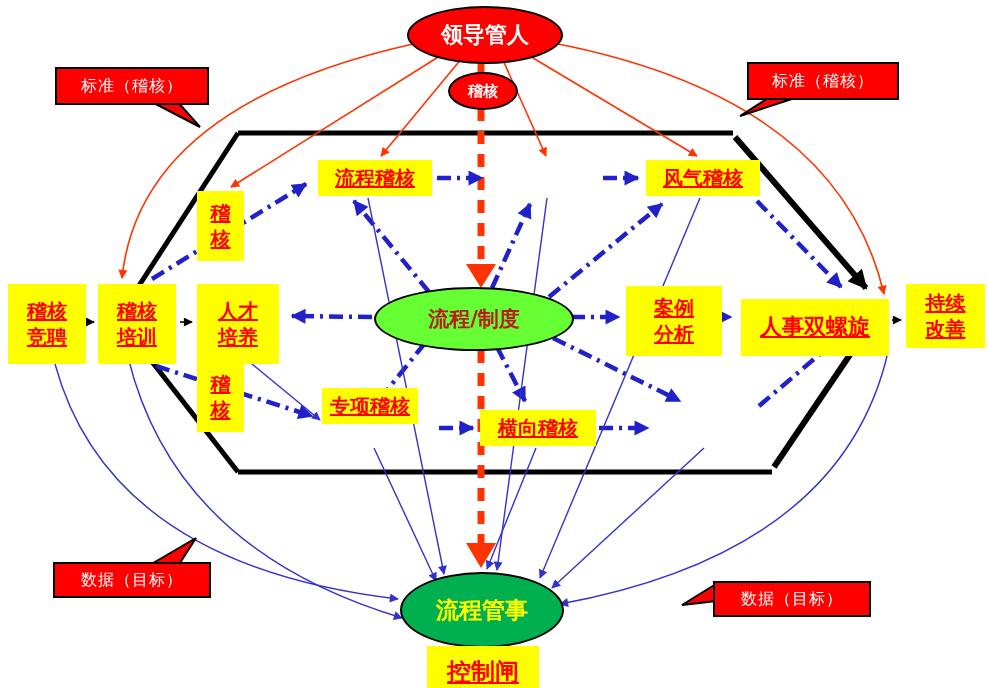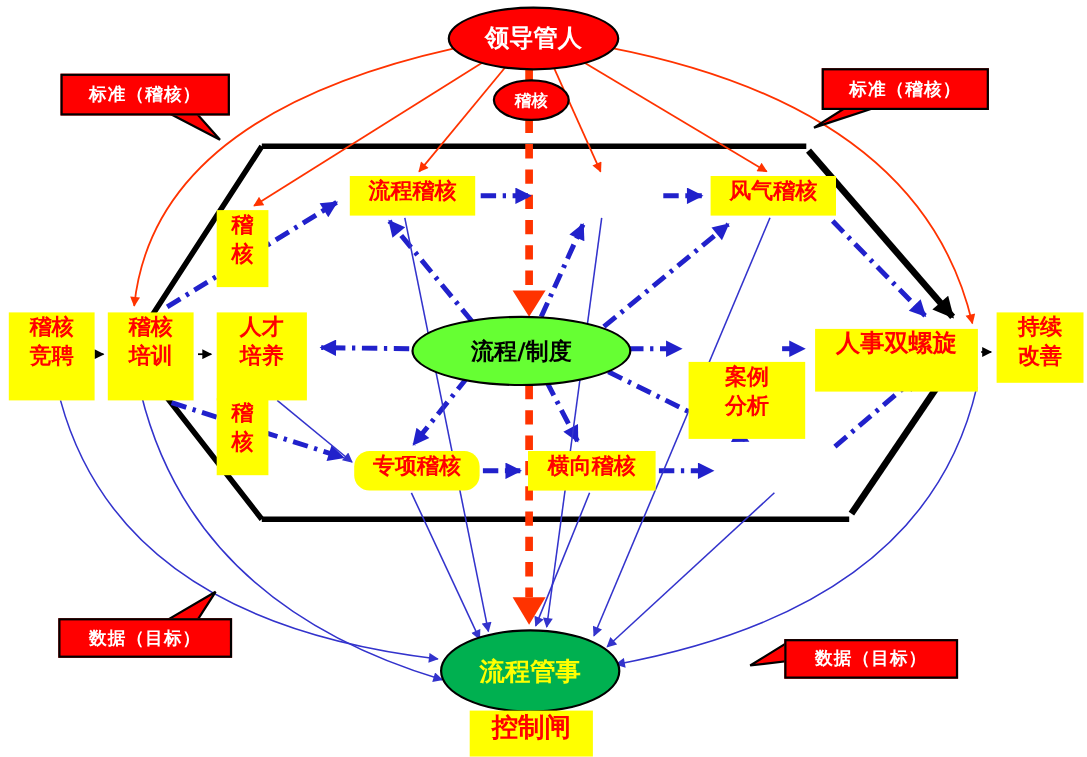--- a/index.html
+++ b/index.html
@@ -4,31 +4,31 @@
 <style>
   html,body{margin:0;padding:0;background:#fff;}
   #stage{
     position:relative;width:988px;height:688px;background:#ffffff;overflow:hidden;
     font-family:"DejaVu Sans","Liberation Sans",sans-serif;
     padding-left:12px;
   }
   #wires{position:absolute;left:0;top:0;z-index:1;}
   .ybox{
     position:absolute;z-index:3;background:#FFFF00;color:#FF0000;
-    font-weight:bold;display:flex;justify-content:center;
-    text-align:center;white-space:pre-line;line-height:1.3;font-size:20px;
+    font-weight:bold;display:flex;align-items:center;justify-content:center;
+    text-align:center;white-space:pre-line;line-height:1.3;font-size:20px;text-decoration:underline;
   }
   .ellipse{
     position:absolute;z-index:3;border:2px solid #000;border-radius:50%;
     display:flex;align-items:center;justify-content:center;font-weight:bold;
     text-align:center;
   }
   .banner{
     position:absolute;z-index:4;background:#FF0000;border:2px solid #000;
-    color:#FFFFFF;font-weight:bold;display:flex;align-items:center;justify-content:center;
+    color:#FFFFFF;font-weight:normal;display:flex;align-items:center;justify-content:center;
     font-size:16px;letter-spacing:1px;
   }
 </style>
 </head>
 <body>
 
 <div id="stage">
 
   <svg id="wires" width="988" height="688" viewBox="0 0 988 688">
     <defs>
@@ -123,45 +123,45 @@
       <polygon points="716,584 682,605 716,601"></polygon>
     </g>
   </svg>
 
   <div class="ellipse" style="left:407px;top:6px;width:152px;height:54px;background:#FF0000;color:#fff;font-size:22px;">
     <span>领导管人</span>
   </div>
   <div class="ellipse" style="left:448px;top:72px;width:66px;height:34px;background:#FF0000;color:#fff;font-size:15px;">
     <span>稽核</span>
   </div>
-  <div class="ellipse" style="left:374px;top:287px;width:196px;height:60px;background:#66FF33;color:#000000;font-size:21px;">
+  <div class="ellipse" style="left:374px;top:287px;width:196px;height:60px;background:#66FF33;color:#b91c1c;font-size:21px;">
     <span>流程/制度</span>
   </div>
   <div class="ellipse" style="left:400px;top:572px;width:160px;height:72px;background:#00B050;color:#FFFF00;font-size:23px;">
     <span>流程管事</span>
   </div>
 
   <div class="ybox" style="left:318px;top:160px;width:114px;height:36px;"><span>流程稽核</span></div>
   <div class="ybox" style="left:646px;top:160px;width:114px;height:36px;"><span>风气稽核</span></div>
   <div class="ybox" style="left:197px;top:191px;width:47px;height:70px;"><span>稽
 核</span></div>
   <div class="ybox" style="left:8px;top:284px;width:78px;height:80px;"><span>稽核
 竞聘</span></div>
   <div class="ybox" style="left:98px;top:284px;width:78px;height:80px;"><span>稽核
 培训</span></div>
   <div class="ybox" style="left:197px;top:284px;width:82px;height:80px;"><span>人才
 培养</span></div>
   <div class="ybox" style="left:197px;top:362px;width:47px;height:70px;"><span>稽
 核</span></div>
-  <div class="ybox" style="left:626px;top:286px;width:106px;height:70px;margin-top:43px;"><span>案例
+  <div class="ybox" style="left:626px;top:286px;width:96px;height:70px;"><span>案例
 分析</span></div>
   <div class="ybox" style="left:741px;top:299px;width:148px;height:57px;font-size:22px;"><span>人事双螺旋</span></div>
   <div class="ybox" style="left:906px;top:284px;width:79px;height:64px;"><span>持续
 改善</span></div>
-  <div class="ybox" style="left:322px;top:410px;width:114px;height:36px;border-radius:14px;"><span>专项稽核</span></div>
+  <div class="ybox" style="left:322px;top:388px;width:96px;height:36px;"><span>专项稽核</span></div>
   <div class="ybox" style="left:480px;top:410px;width:116px;height:36px;"><span>横向稽核</span></div>
   <div class="ybox" style="left:427px;top:646px;width:112px;height:54px;font-size:24px;"><span>控制闸</span></div>
 
   <div class="banner" style="left:55px;top:67px;width:150px;height:34px;">
       <span>标准（稽核）</span>
     </div>
   <div class="banner" style="left:747px;top:62px;width:148px;height:34px;">
       <span>标准（稽核）</span>
     </div>
   <div class="banner" style="left:53px;top:562px;width:154px;height:32px;">

